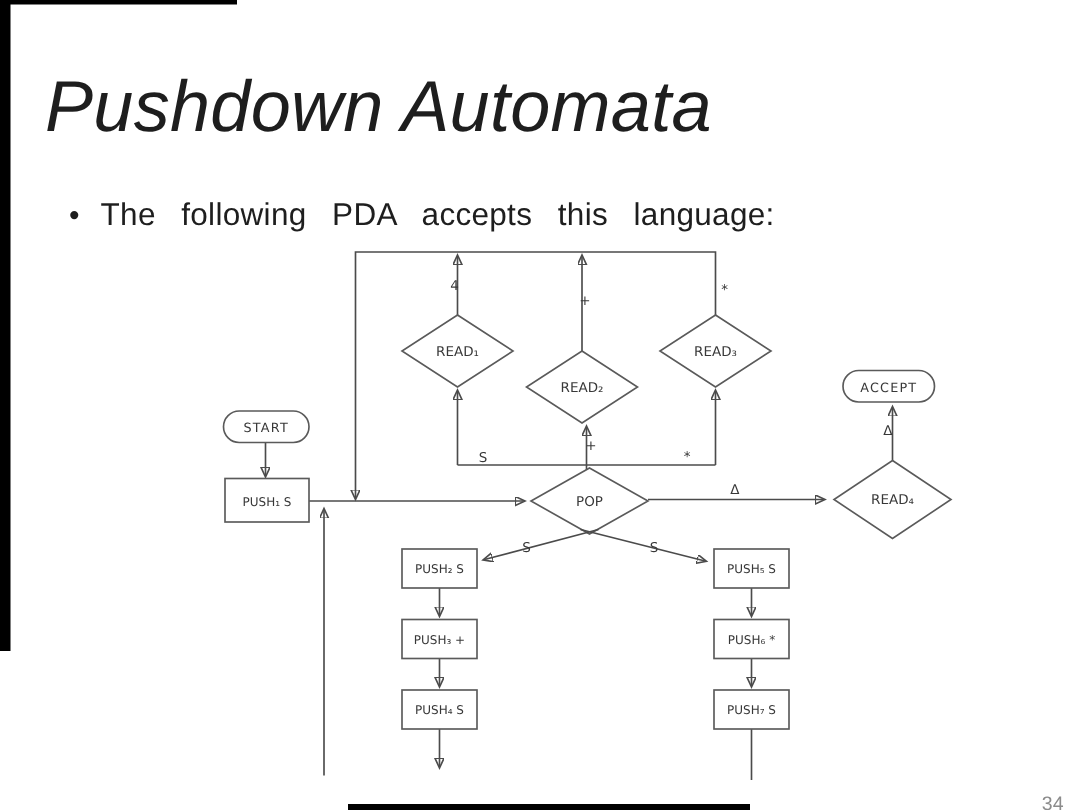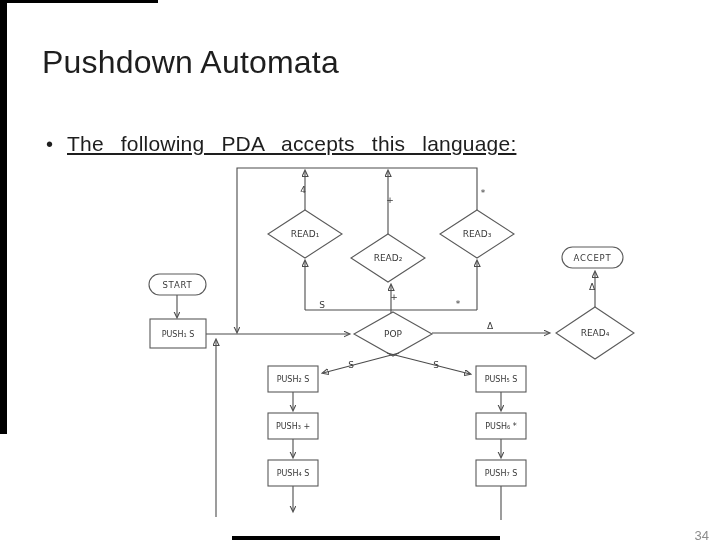--- a/index.html
+++ b/index.html
@@ -4,30 +4,31 @@
 <style>
   html,body{margin:0;padding:0;}
   body{
     width:720px;height:540px;position:relative;overflow:hidden;
     background:#ffffff;font-family:"Liberation Sans",sans-serif;
   }
   .bar-left{position:absolute;left:0;top:0;width:7px;height:434px;background:#000;}
   .bar-top{position:absolute;left:0;top:0;width:158px;height:3px;background:#000;}
   .bar-bottom{position:absolute;left:232px;top:536px;width:268px;height:4px;background:#000;}
   .title{
-    position:absolute;left:42px;top:44px;margin:0;
-    font-size:32px;font-weight:400;color:#1e1e1e;letter-spacing:.2px;
+    position:absolute;left:30px;top:44px;margin:0;
+    font-size:48px;font-weight:400;color:#1e1e1e;letter-spacing:.2px;
     font-family:"Liberation Sans",sans-serif;
+    font-style:italic;
   }
   .bullet-line{
     position:absolute;left:46px;top:131px;display:flex;align-items:flex-start;
     color:#1e1e1e;font-size:21px;
   }
   .bullet-glyph{margin-right:14px;font-size:20px;line-height:26px;}
-  .bullet-text{word-spacing:11px;letter-spacing:.2px;line-height:26px;text-decoration:underline;}
+  .bullet-text{word-spacing:11px;letter-spacing:.2px;line-height:26px;}
   .page-number{
     position:absolute;right:11px;top:502px;font-size:13px;color:#8c8c8c;margin-top:26px;
   }
   svg.pda{position:absolute;left:0;top:0;}
   svg.pda path, svg.pda line{stroke:#4b4b4b;stroke-width:1.1;fill:none;}
   svg.pda .shape{fill:#ffffff;stroke:#5a5a5a;stroke-width:1.1;}
   svg.pda text{
     font-family:"DejaVu Sans",sans-serif;fill:#383838;text-anchor:middle;
   }
   svg.pda .nlabel{font-size:9px;}

